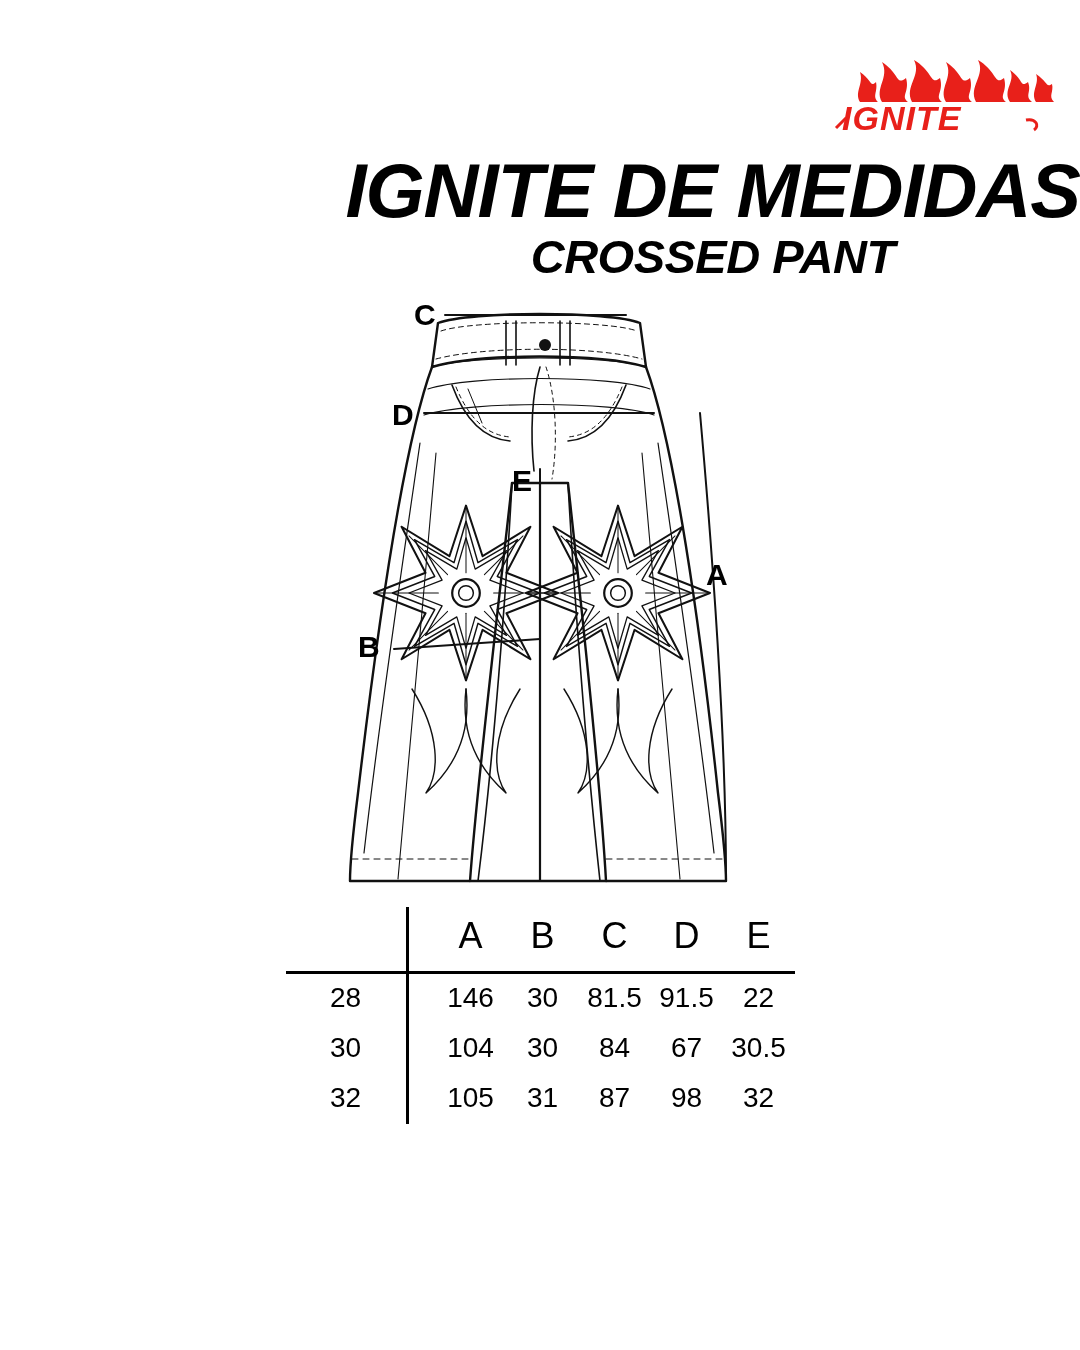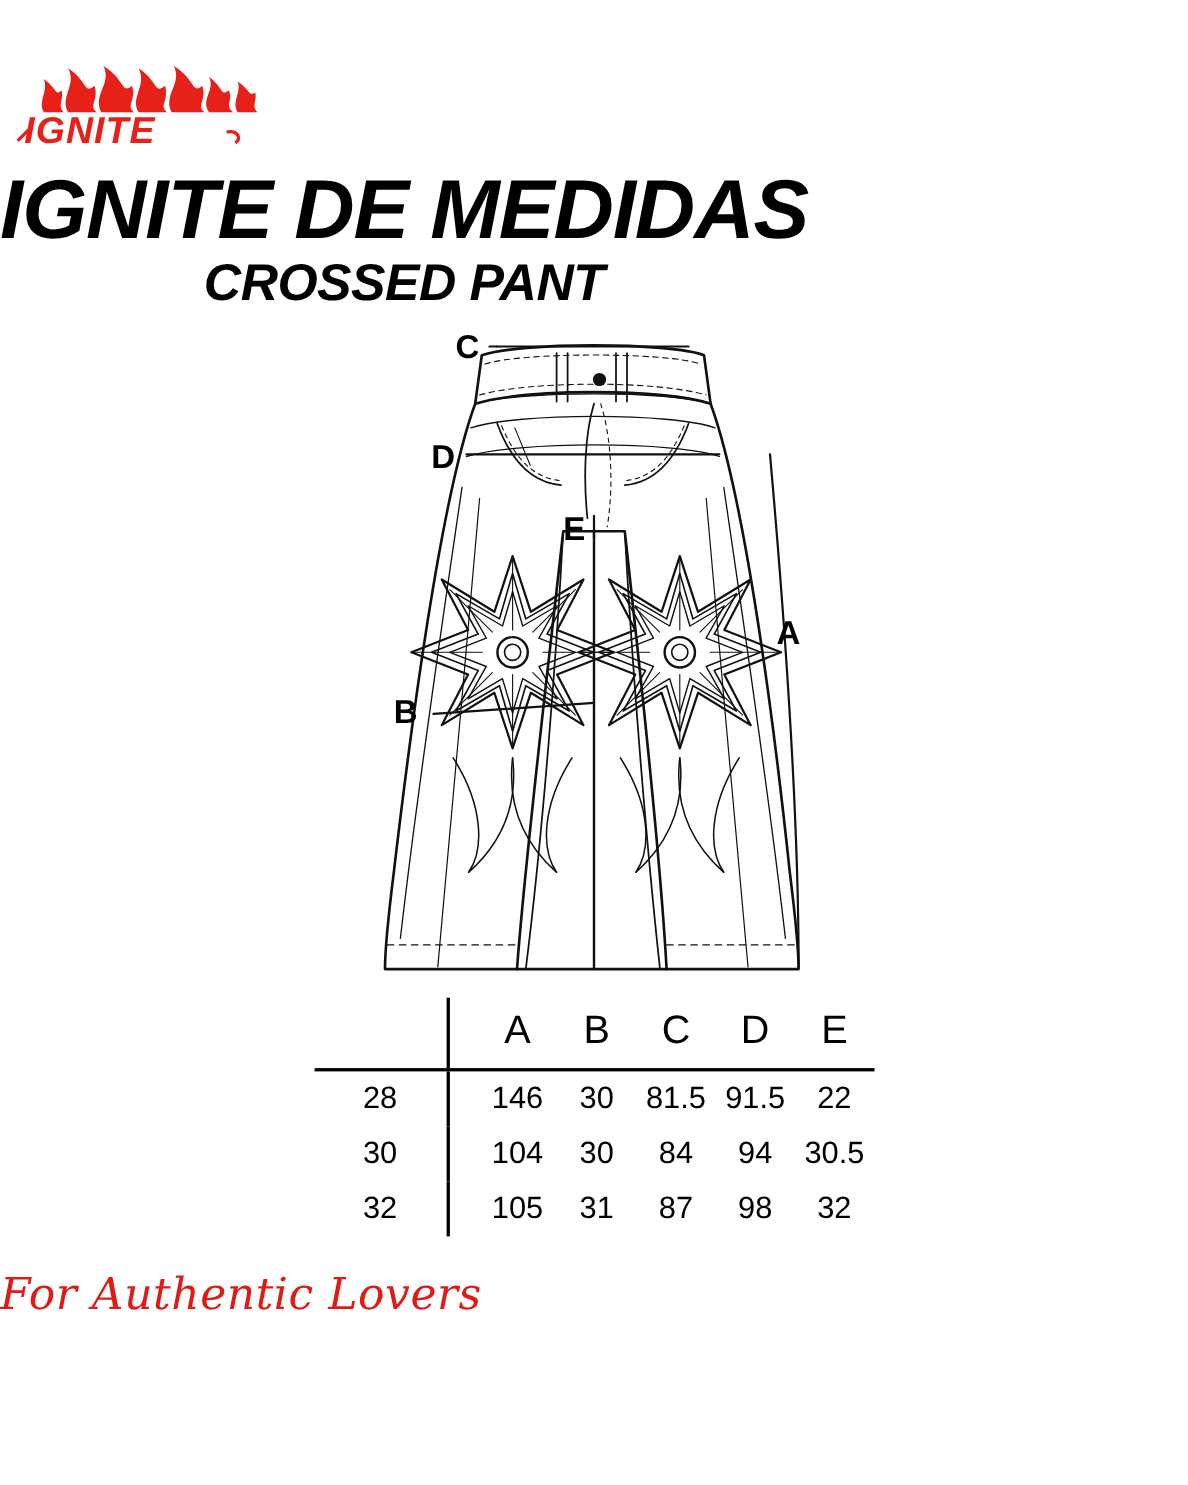--- a/index.html
+++ b/index.html
@@ -13,21 +13,21 @@
     overflow: hidden;
     font-family: "Liberation Sans", sans-serif;
     color: #000000;
     position: relative;
   }
   .page {
     position: absolute;
     inset: 0;
     display: flex;
     flex-direction: column;
-    align-items: flex-start;
+    align-items: flex-end;
   }
 
   
   .brand {
     margin-top: 58px;
     width: 260px;
     height: 86px;
     position: relative;
   }
   .brand svg { display: block; }
@@ -296,32 +296,31 @@
           <td>91.5</td>
           <td>22</td>
         </tr>
         <tr>
           <td class="size-label">30</td>
           <td class="vrule"></td>
           <td class="pad-l"></td>
           <td>104</td>
           <td>30</td>
           <td>84</td>
-          <td>94</td>
+          <td>67</td>
           <td>30.5</td>
         </tr>
         <tr>
           <td class="size-label">32</td>
           <td class="vrule"></td>
           <td class="pad-l"></td>
           <td>105</td>
           <td>31</td>
           <td>87</td>
           <td>98</td>
           <td>32</td>
         </tr>
       </tbody>
     </table>
   </div>
 
-  <div class="footer">For Authentic Lovers</div>
 
 </div>
 
 </body></html>

